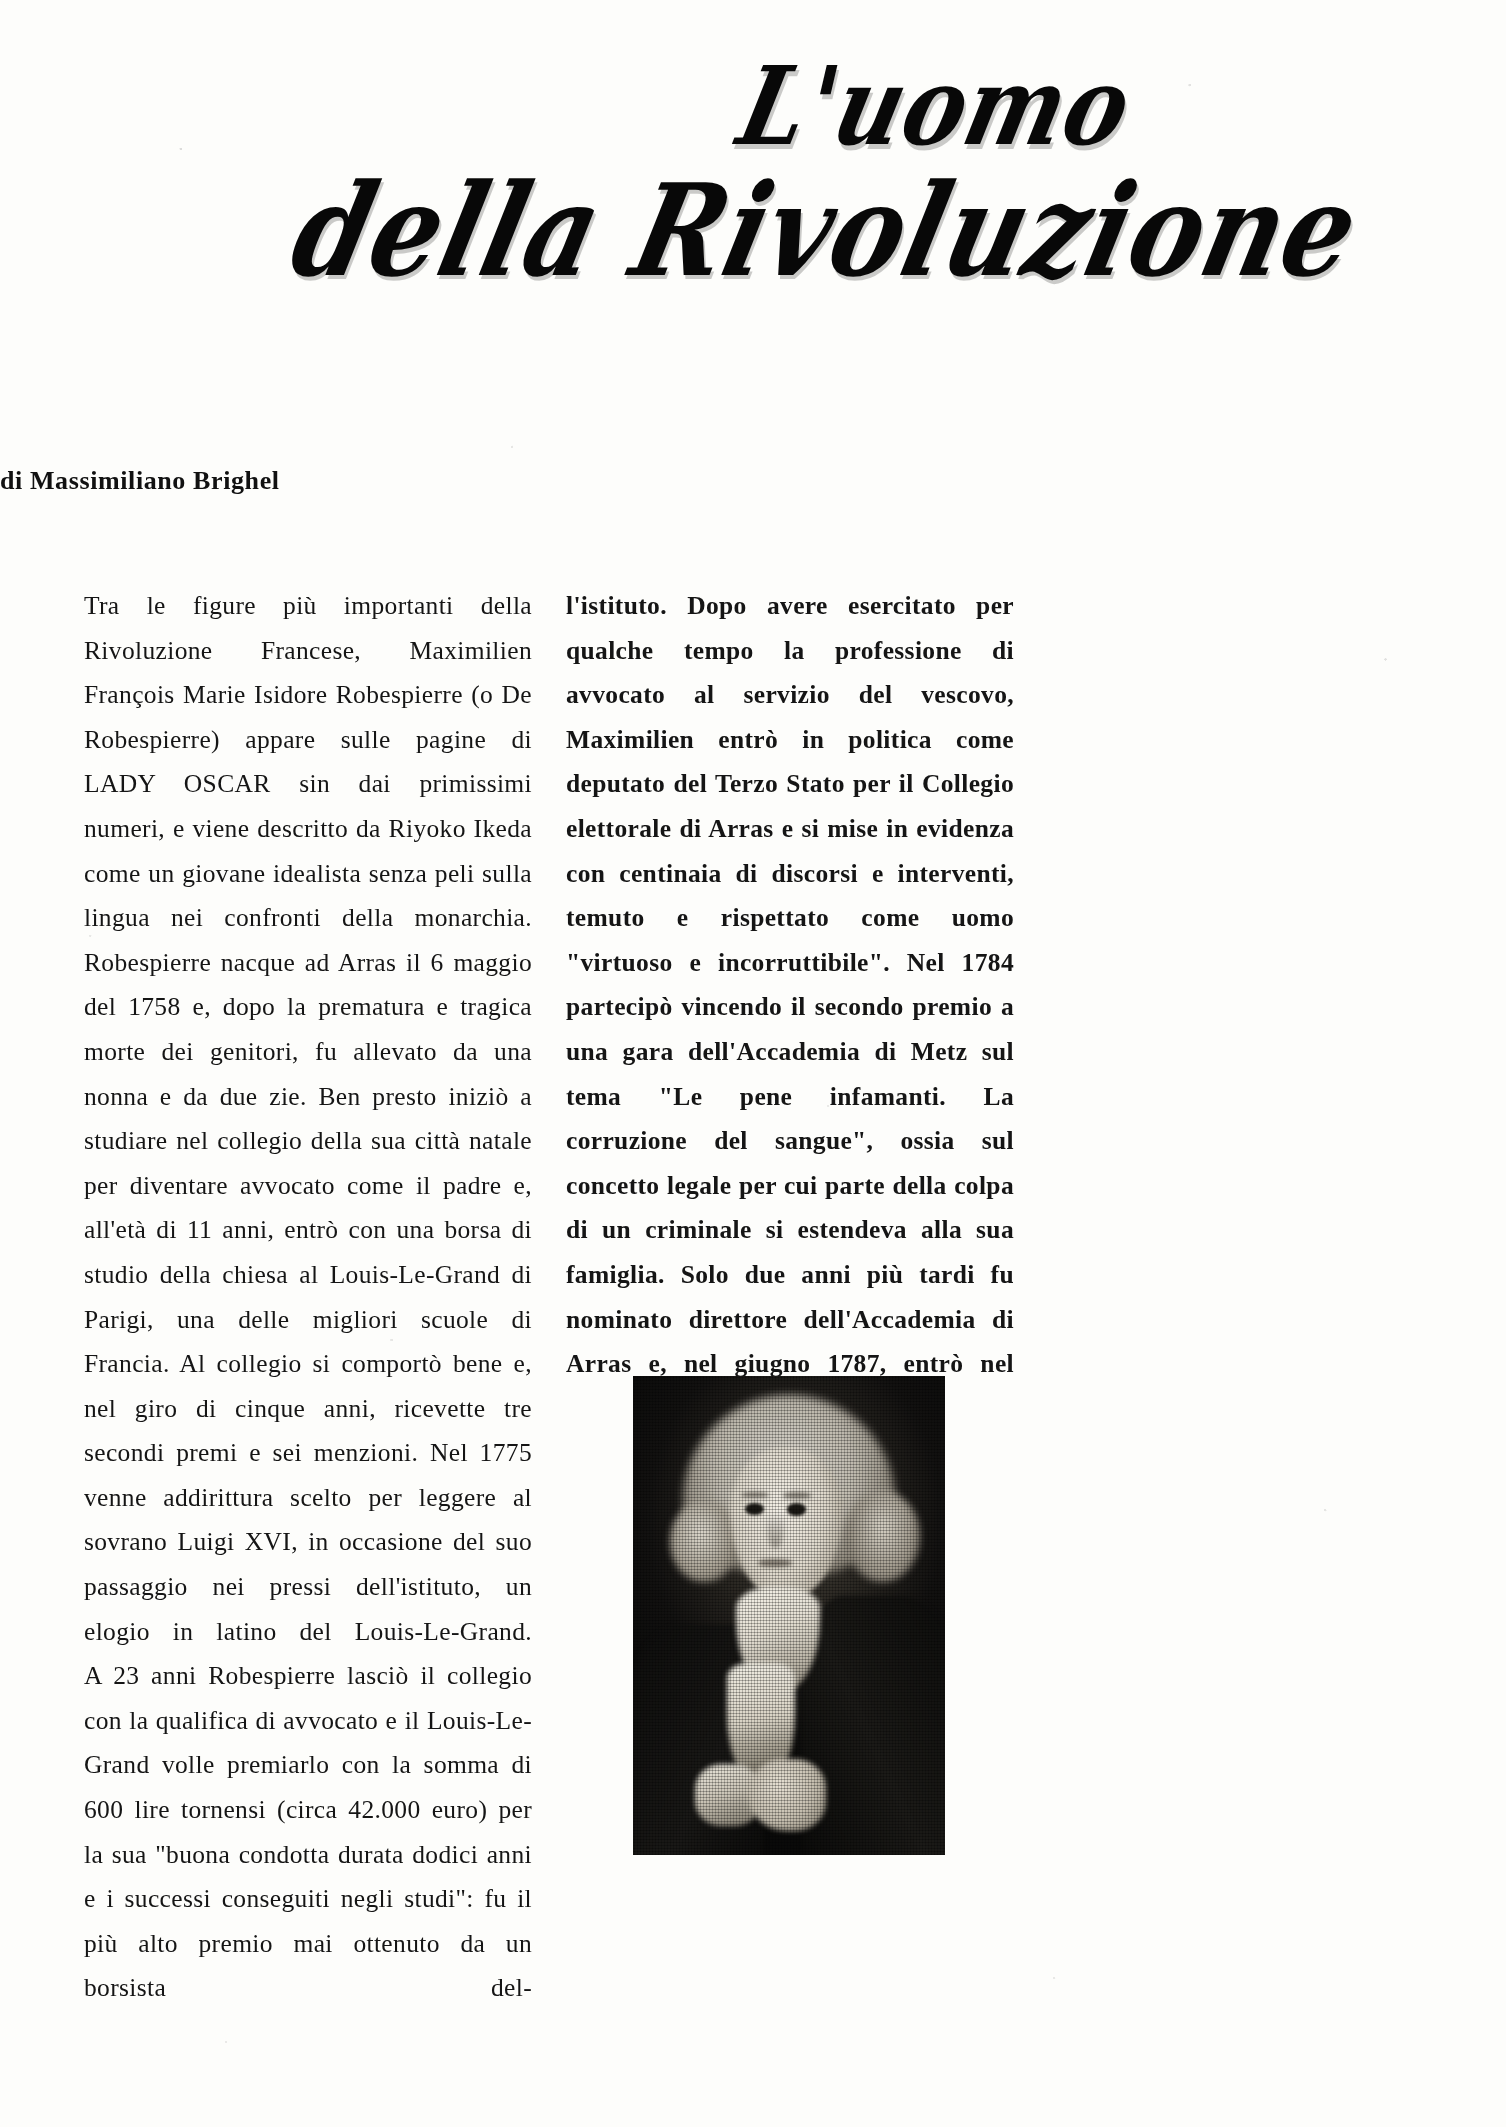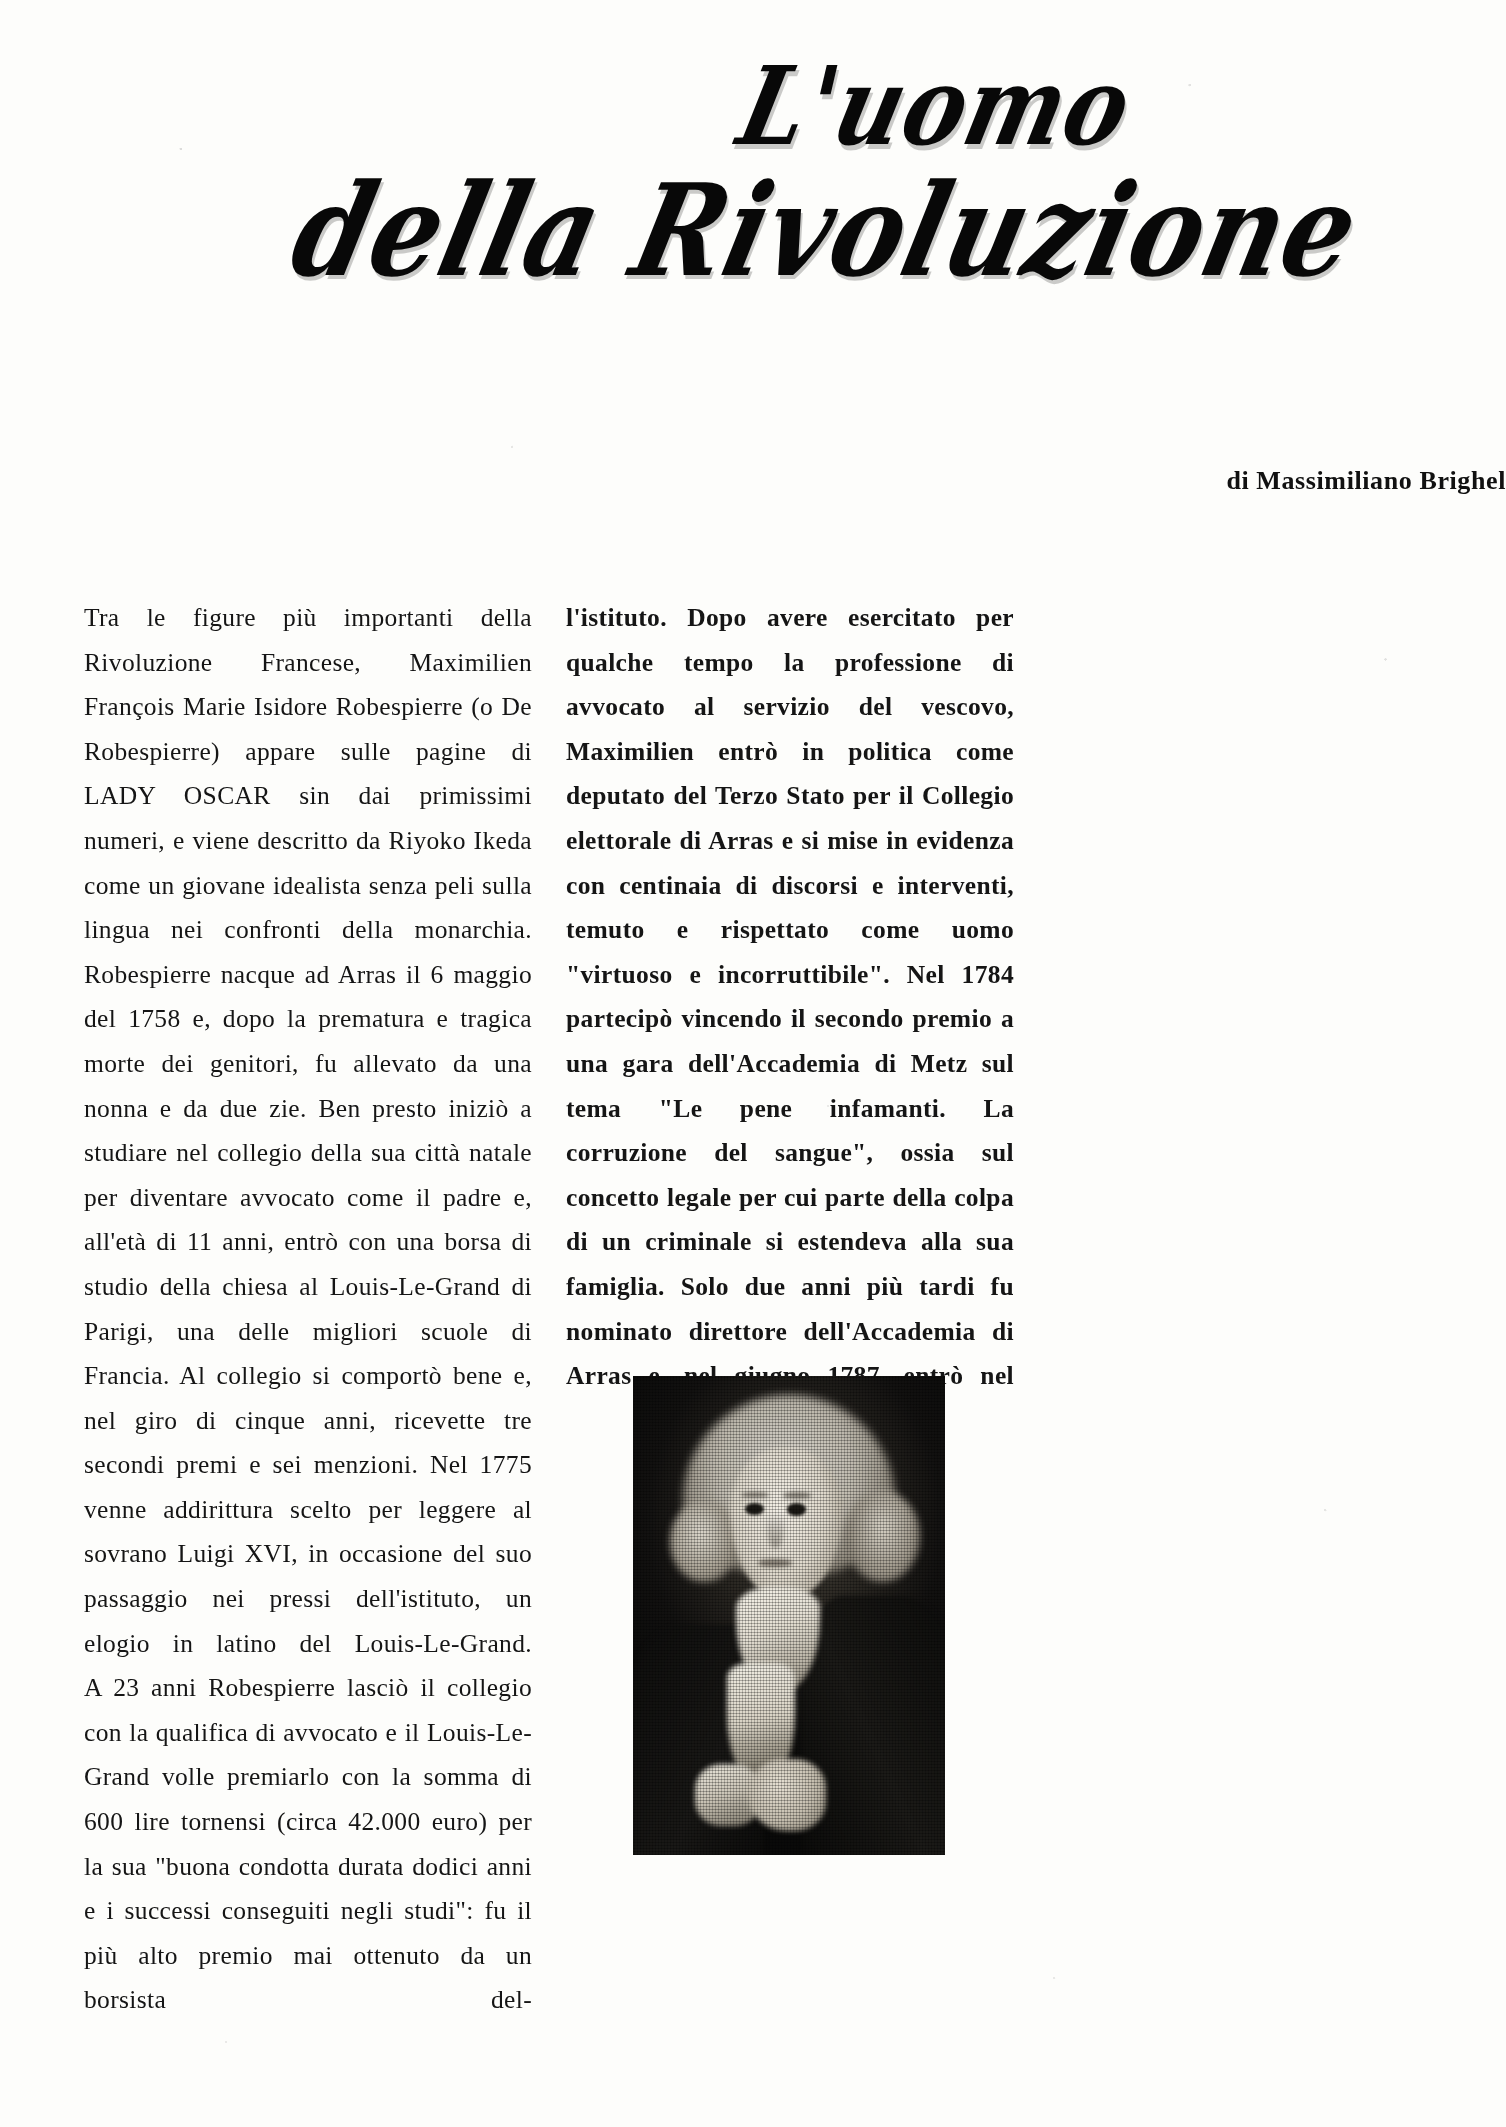--- a/index.html
+++ b/index.html
@@ -70,38 +70,38 @@
     transform: skewX(-13deg) scaleY(1.18);
     transform-origin: right bottom;
   }
 
   
   .byline {
     position: absolute;
     left: 0;
     top: 466px;
     width: 1506px;
-    text-align: right;
+    text-align: left;
     font-family: "Liberation Serif", serif;
     font-weight: 700;
     font-size: 26px;
     letter-spacing: .6px;
     color: #111;
   }
 
   
   .columns {
     position: absolute;
     left: 84px;
     top: 580px;
     width: 1338px;
   }
   .col {
     position: absolute;
-    top: 16px;
+    top: 4px;
     width: 448px;
   }
   .col-left  { left: 0; }
   .col-right { left: 482px; font-weight: bold; }
 
   .col p {
     margin: 0;
     font-family: "Liberation Serif", serif;
     font-size: 25.5px;
     line-height: 44.6px;

